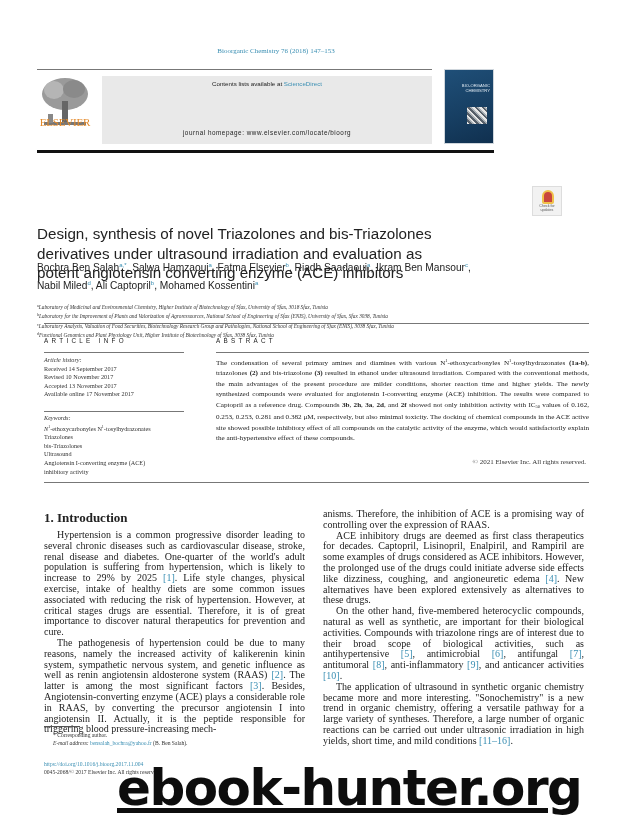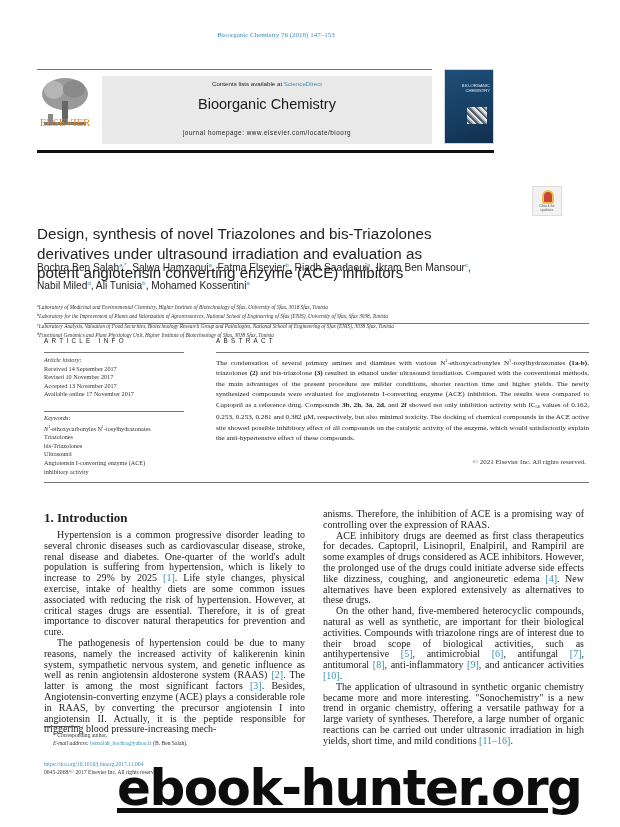--- a/index.html
+++ b/index.html
@@ -3,21 +3,21 @@
 <meta charset="utf-8">
 <style>
   * { box-sizing: border-box; margin: 0; padding: 0; }
   html, body { width: 620px; height: 827px; background: #ffffff; overflow: hidden; }
   body { position: relative; font-family: "Liberation Serif", serif; color: #1a1a1a; }
 
   .link { color: #3b8fb3; }
 
   
   .running-head {
-    position: absolute; top: 31px; left: 0; width: 552px; text-align: center;
+    position: absolute; top: 47px; left: 0; width: 552px; text-align: center;
     font-size: 7px; color: #3b8fb3;
   }
 
   
   .masthead-topline { position: absolute; top: 69px; left: 37px; width: 395px; height: 1px; background: #777; }
   .elsevier-logo { position: absolute; top: 76px; left: 37px; width: 56px; height: 68px; }
   .elsevier-tree {
     position: absolute; top: 0; left: 3px; width: 50px; height: 52px;
   }
   .elsevier-word {
@@ -153,21 +153,20 @@
     <rect x="4" y="46" width="42" height="3" fill="#777"></rect>
     <rect x="8" y="38" width="5" height="9" fill="#888"></rect>
   </svg>
   <div class="elsevier-word">ELSEVIER</div>
 </div>
 
 <div class="masthead-box">
   <div class="contents-line">
     <span>Contents lists available at </span><span class="link">ScienceDirect</span>
   </div>
-  <div class="journal-title">Bioorganic Chemistry</div>
   <div class="homepage-line">journal homepage: www.elsevier.com/locate/bioorg</div>
 </div>
 
 <div class="journal-cover">
   <div class="cover-title">
     <div>BIO-ORGANIC</div>
     <div>CHEMISTRY</div>
   </div>
   <div class="cover-image"></div>
 </div>
@@ -184,21 +183,21 @@
   </div>
 </div>
 
 <div class="authors">
   <span>Bochra Ben Salah</span><sup>a,*</sup>,
   <span>Salwa Hamzaoui</span><sup>a</sup>,
   <span>Fatma Elsevier</span><sup>b</sup>,
   <span>Riadh Saadaoui</span><sup>a</sup>,
   <span>Ikram Ben Mansour</span><sup>c</sup>,<br>
   <span>Nabil Miled</span><sup>d</sup>,
-  <span>Ali Tunisia</span><sup>b</sup>,
+  <span>Ali Captopril</span><sup>b</sup>,
   <span>Mohamed Kossentini</span><sup>a</sup>
 </div>
 
 <div class="affiliations">
   <div><sup>a</sup><span>Laboratory of Medicinal and Environmental Chemistry, Higher Institute of Biotechnology of Sfax, University of Sfax, 3018 Sfax, Tunisia</span></div>
   <div><sup>b</sup><span>Laboratory for the Improvement of Plants and Valorization of Agroressources, National School of Engineering of Sfax (ENIS), University of Sfax, Sfax 3038, Tunisia</span></div>
   <div><sup>c</sup><span>Laboratory Analysis, Valuation of Food Securities, Biotechnology Research Group and Pathologies, National School of Engineering of Sfax (ENIS), 3038 Sfax, Tunisia</span></div>
   <div><sup>d</sup><span>Functional Genomics and Plant Physiology Unit, Higher Institute of Biotechnology of Sfax, 3038 Sfax, Tunisia</span></div>
 </div>
 

